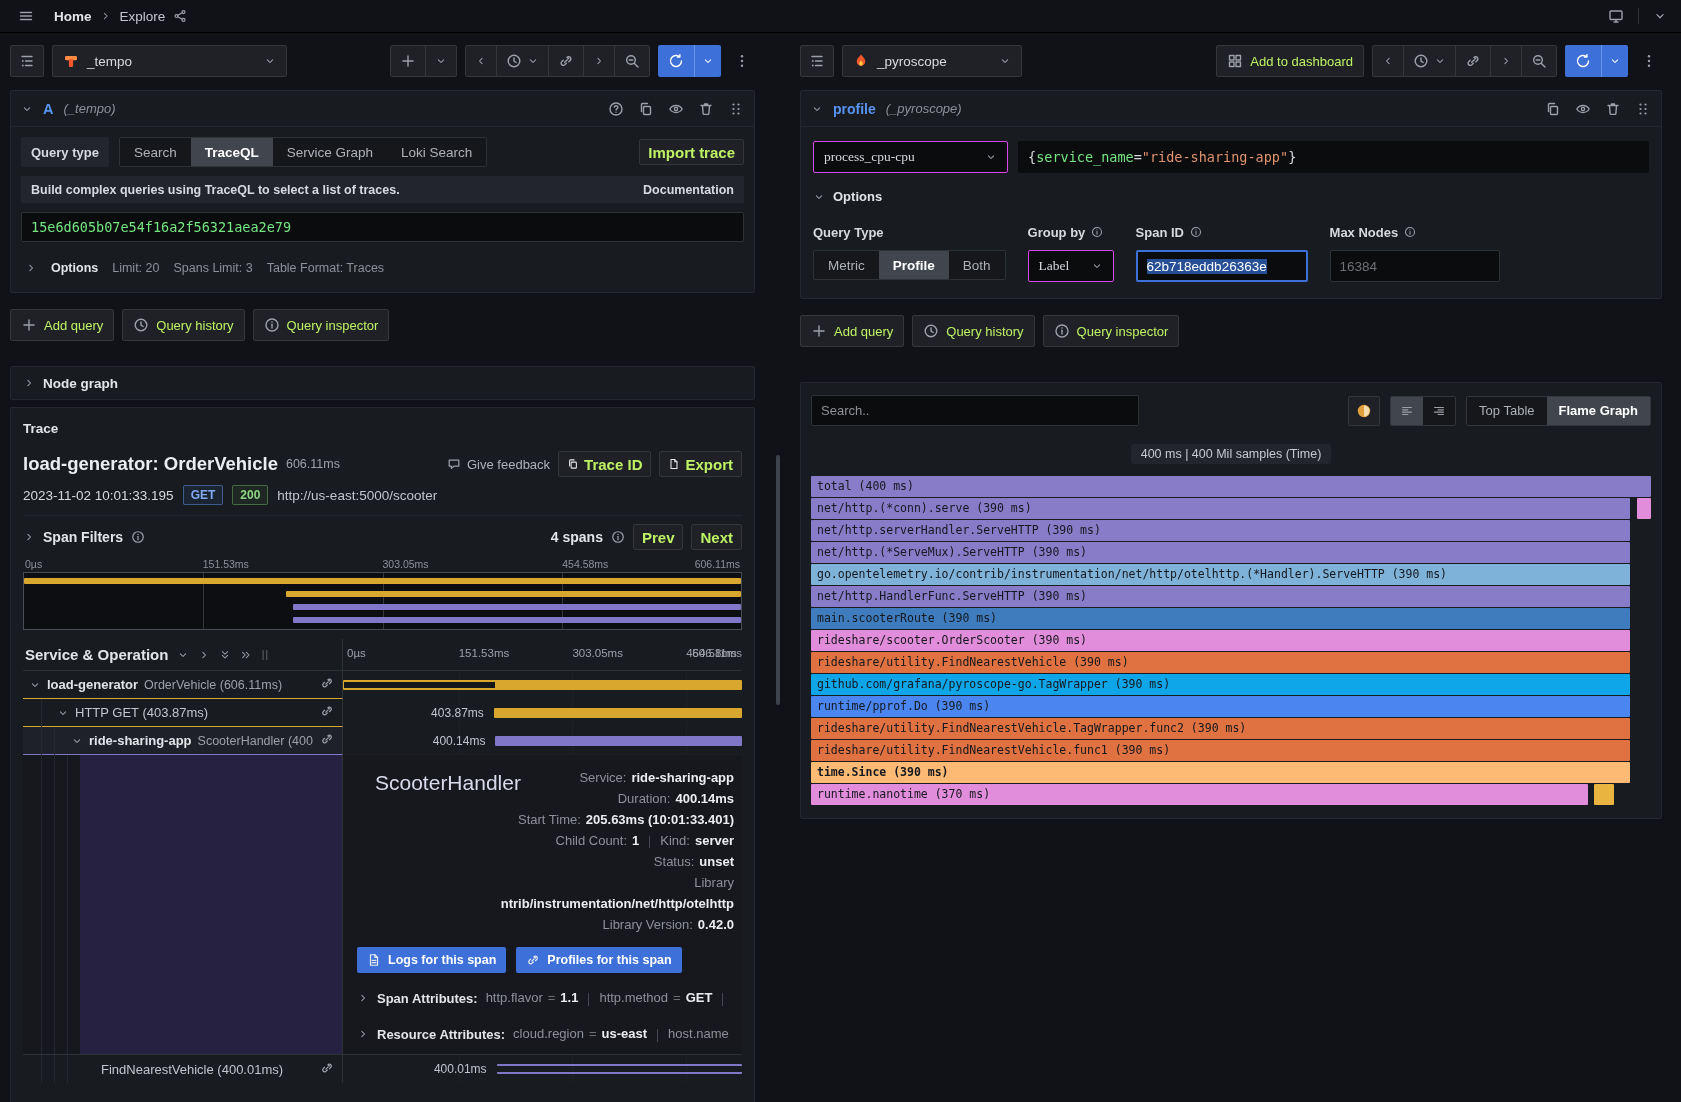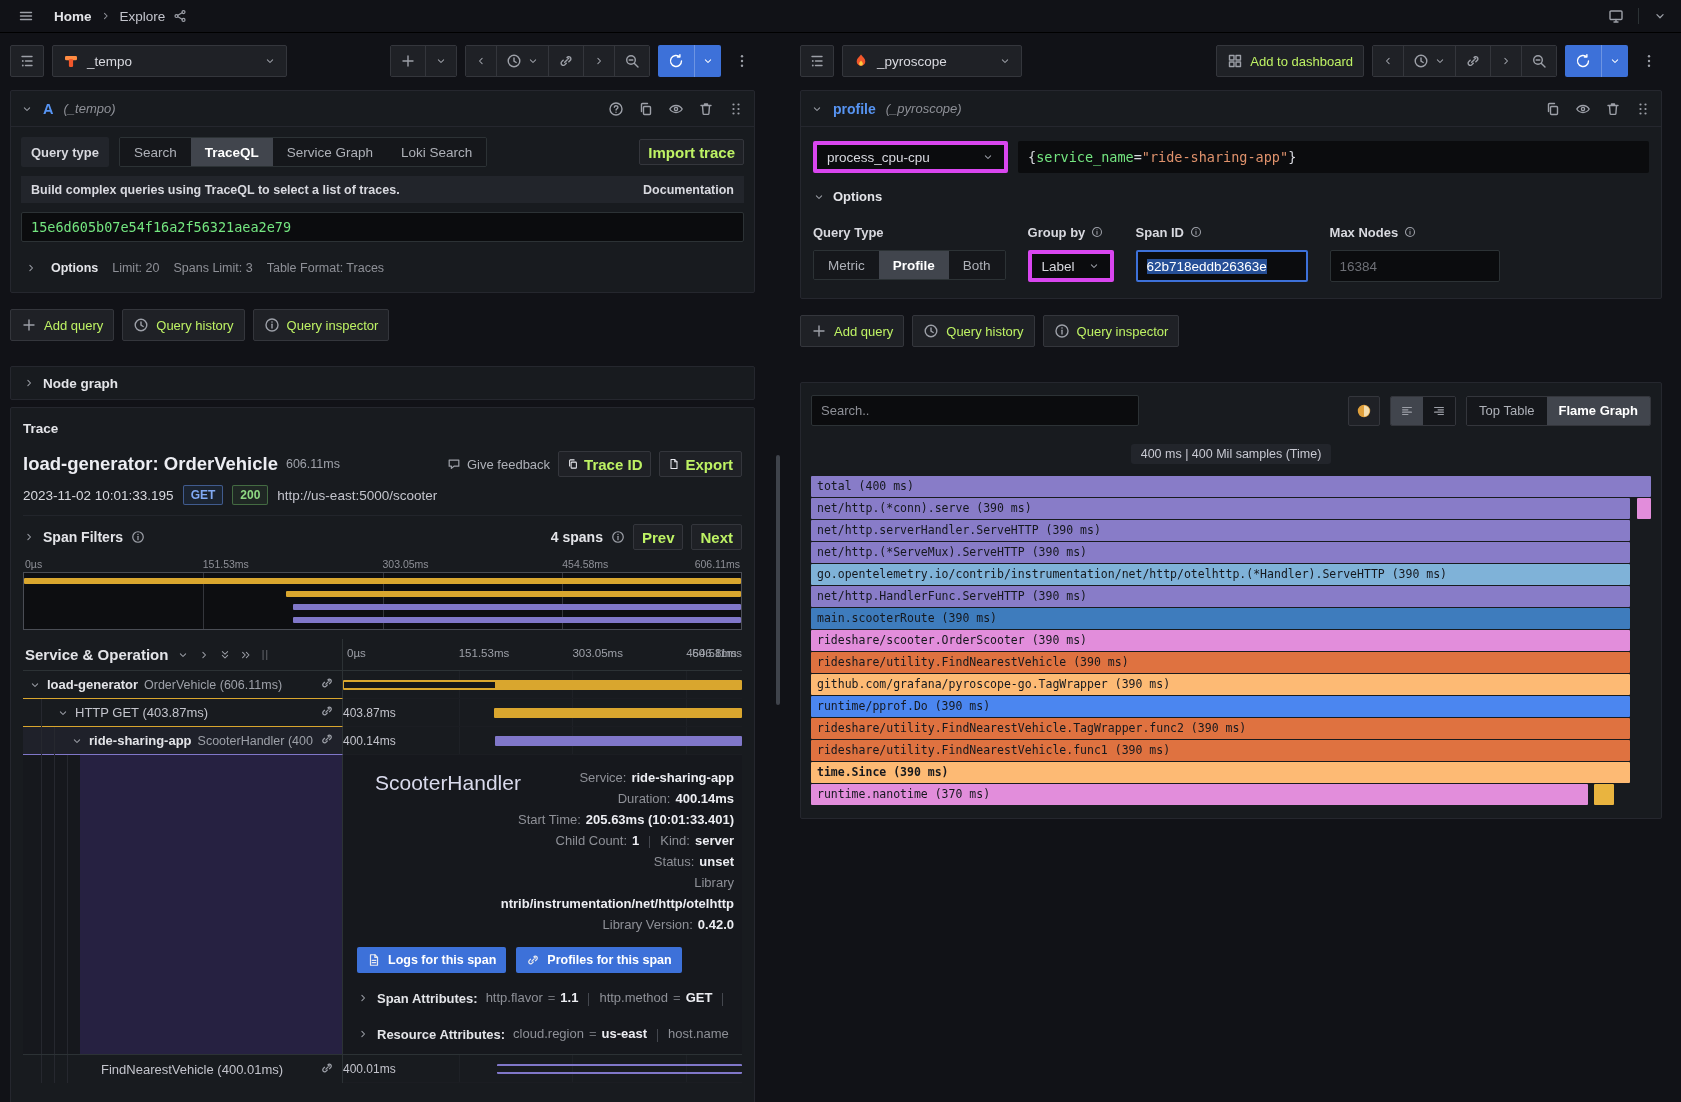--- a/index.html
+++ b/index.html
@@ -117,21 +117,21 @@
   .t-name .op { color:#9da0a8; font-size:12.5px; overflow:hidden; text-overflow:clip; }
   .t-name .op2 { color:#c3c4cc; font-size:13px; font-weight:400; }
   .t-name .linkic { margin-left:auto; padding-right:8px; }
   .t-name.u-yellow { border-bottom:1px solid #d9a62e; }
   .t-name.u-purple { border-bottom:1px solid #8077c9; background:rgba(128,119,201,0.07); }
   .iguide { position:absolute; top:0; bottom:0; width:1px; background:#26282f; }
   .t-line { flex:1; position:relative; border-bottom:1px solid #1b1d22; }
   .sbar { position:absolute; top:9px; height:10px; border-radius:1px; }
   .sbar .inner-hollow { position:absolute; left:1px; top:2px; bottom:2px; background:#141619; }
   .sbar.hollow { background:transparent !important; border-top:2.5px solid; border-bottom:2.5px solid; }
-  .dur { position:absolute; top:7px; font-size:12px; color:#c3c4cc; }
+  .dur { position:absolute; top:7px; font-size:12px; color:#c3c4cc; text-align:right; }
 
   
   .detail { position:relative; z-index:1; min-height:300px; background:#16181d; border-bottom:1px solid #2c3235; }
   .detail-leftcol { position:absolute; left:0; top:0; bottom:0; width:320px; }
   .detail-tint { position:absolute; left:57px; top:0; bottom:0; right:0; background:#262141; border-right:1px solid #2c3235; }
   .detail-content { position:relative; margin-left:334px; padding:6px 8px 6px 0; }
   .d-title { position:absolute; left:18px; top:16px; font-size:21px; font-weight:500; color:#d9daec; }
   .d-fields { width:72%; margin-left:auto; text-align:right; padding-top:6px; }
   .d-line { height:21px; line-height:21px; font-size:13px; white-space:nowrap; }
   .d-lab { color:#8e9097; }
@@ -141,21 +141,21 @@
   .btn-blue { display:inline-flex; align-items:center; gap:7px; height:26px; padding:0 10px; background:#3d71d9; border-radius:2px; color:#fff; font-size:12.5px; font-weight:700; cursor:pointer; }
   .attr-row { display:flex; align-items:center; gap:8px; margin-top:14px; height:22px; white-space:nowrap; overflow:hidden; }
   .attr-row .alabel { font-weight:700; font-size:13px; color:#e3e4e8; }
   .a-key { color:#8e9097; font-size:13px; }
   .a-eq { color:#6e7076; font-size:13px; margin:0 5px; }
   .a-val { color:#ecedf2; font-weight:700; font-size:13px; }
   .a-div { display:inline-block; width:1px; height:13px; background:#44474e; margin:0 10px; vertical-align:middle; }
 
   
   .pr-row { display:flex; gap:10px; }
-  .select { display:inline-flex; align-items:center; gap:8px; height:32px; padding:0 10px; background:#0b0c0e; border:4px solid #d946ef; border-radius:2px; cursor:pointer; }
+  .select { display:inline-flex; align-items:center; gap:8px; height:32px; padding:0 10px; background:#0b0c0e; border:1px solid #d946ef; border-radius:2px; cursor:pointer;font-family:Liberation Serif, serif; }
   .select .val { color:#d8d9df; font-size:13.5px; }
   .pr-query { flex:1; display:flex; align-items:center; padding:0 10px; background:#0b0c0e; border-radius:2px; font-family:"DejaVu Sans Mono", monospace; font-size:13.5px; }
   .tok-brace { color:#d8d9df; }
   .tok-key { color:#74e680; }
   .tok-eq { color:#d8d9df; }
   .tok-val { color:#e0926c; }
   .opt-toggle { display:flex; align-items:center; gap:8px; margin-top:16px; font-weight:600; font-size:13px; color:#e3e4e8; }
   .opt-grid { display:flex; gap:22px; margin-top:18px; }
   .field .flab { display:flex; align-items:center; gap:6px; font-weight:600; font-size:13px; color:#d8d9df; height:20px; margin-bottom:8px; }
   .input { display:flex; align-items:center; height:32px; padding:0 9px; background:#0b0c0e; border:1px solid #2c3235; border-radius:2px; color:#d8d9df; font-size:13.5px; }
@@ -1103,21 +1103,21 @@
             <div class="flame-bar" style="width: 97.5%; background: rgb(226, 141, 219);">
               <span class="flame-label">rideshare/scooter.OrderScooter (390 ms)</span>
             </div>
           </div>
           <div class="flame-row">
             <div class="flame-bar" style="width: 97.5%; background: rgb(223, 114, 64);">
               <span class="flame-label">rideshare/utility.FindNearestVehicle (390 ms)</span>
             </div>
           </div>
           <div class="flame-row">
-            <div class="flame-bar" style="width: 97.5%; background: #fdba74;">
+            <div class="flame-bar" style="width: 97.5%; background: #0ea5e9;">
               <span class="flame-label">github.com/grafana/pyroscope-go.TagWrapper (390 ms)</span>
             </div>
           </div>
           <div class="flame-row">
             <div class="flame-bar" style="width: 97.5%; background: rgb(75, 134, 240);">
               <span class="flame-label">runtime/pprof.Do (390 ms)</span>
             </div>
           </div>
           <div class="flame-row">
             <div class="flame-bar" style="width: 97.5%; background: rgb(223, 114, 64);">

